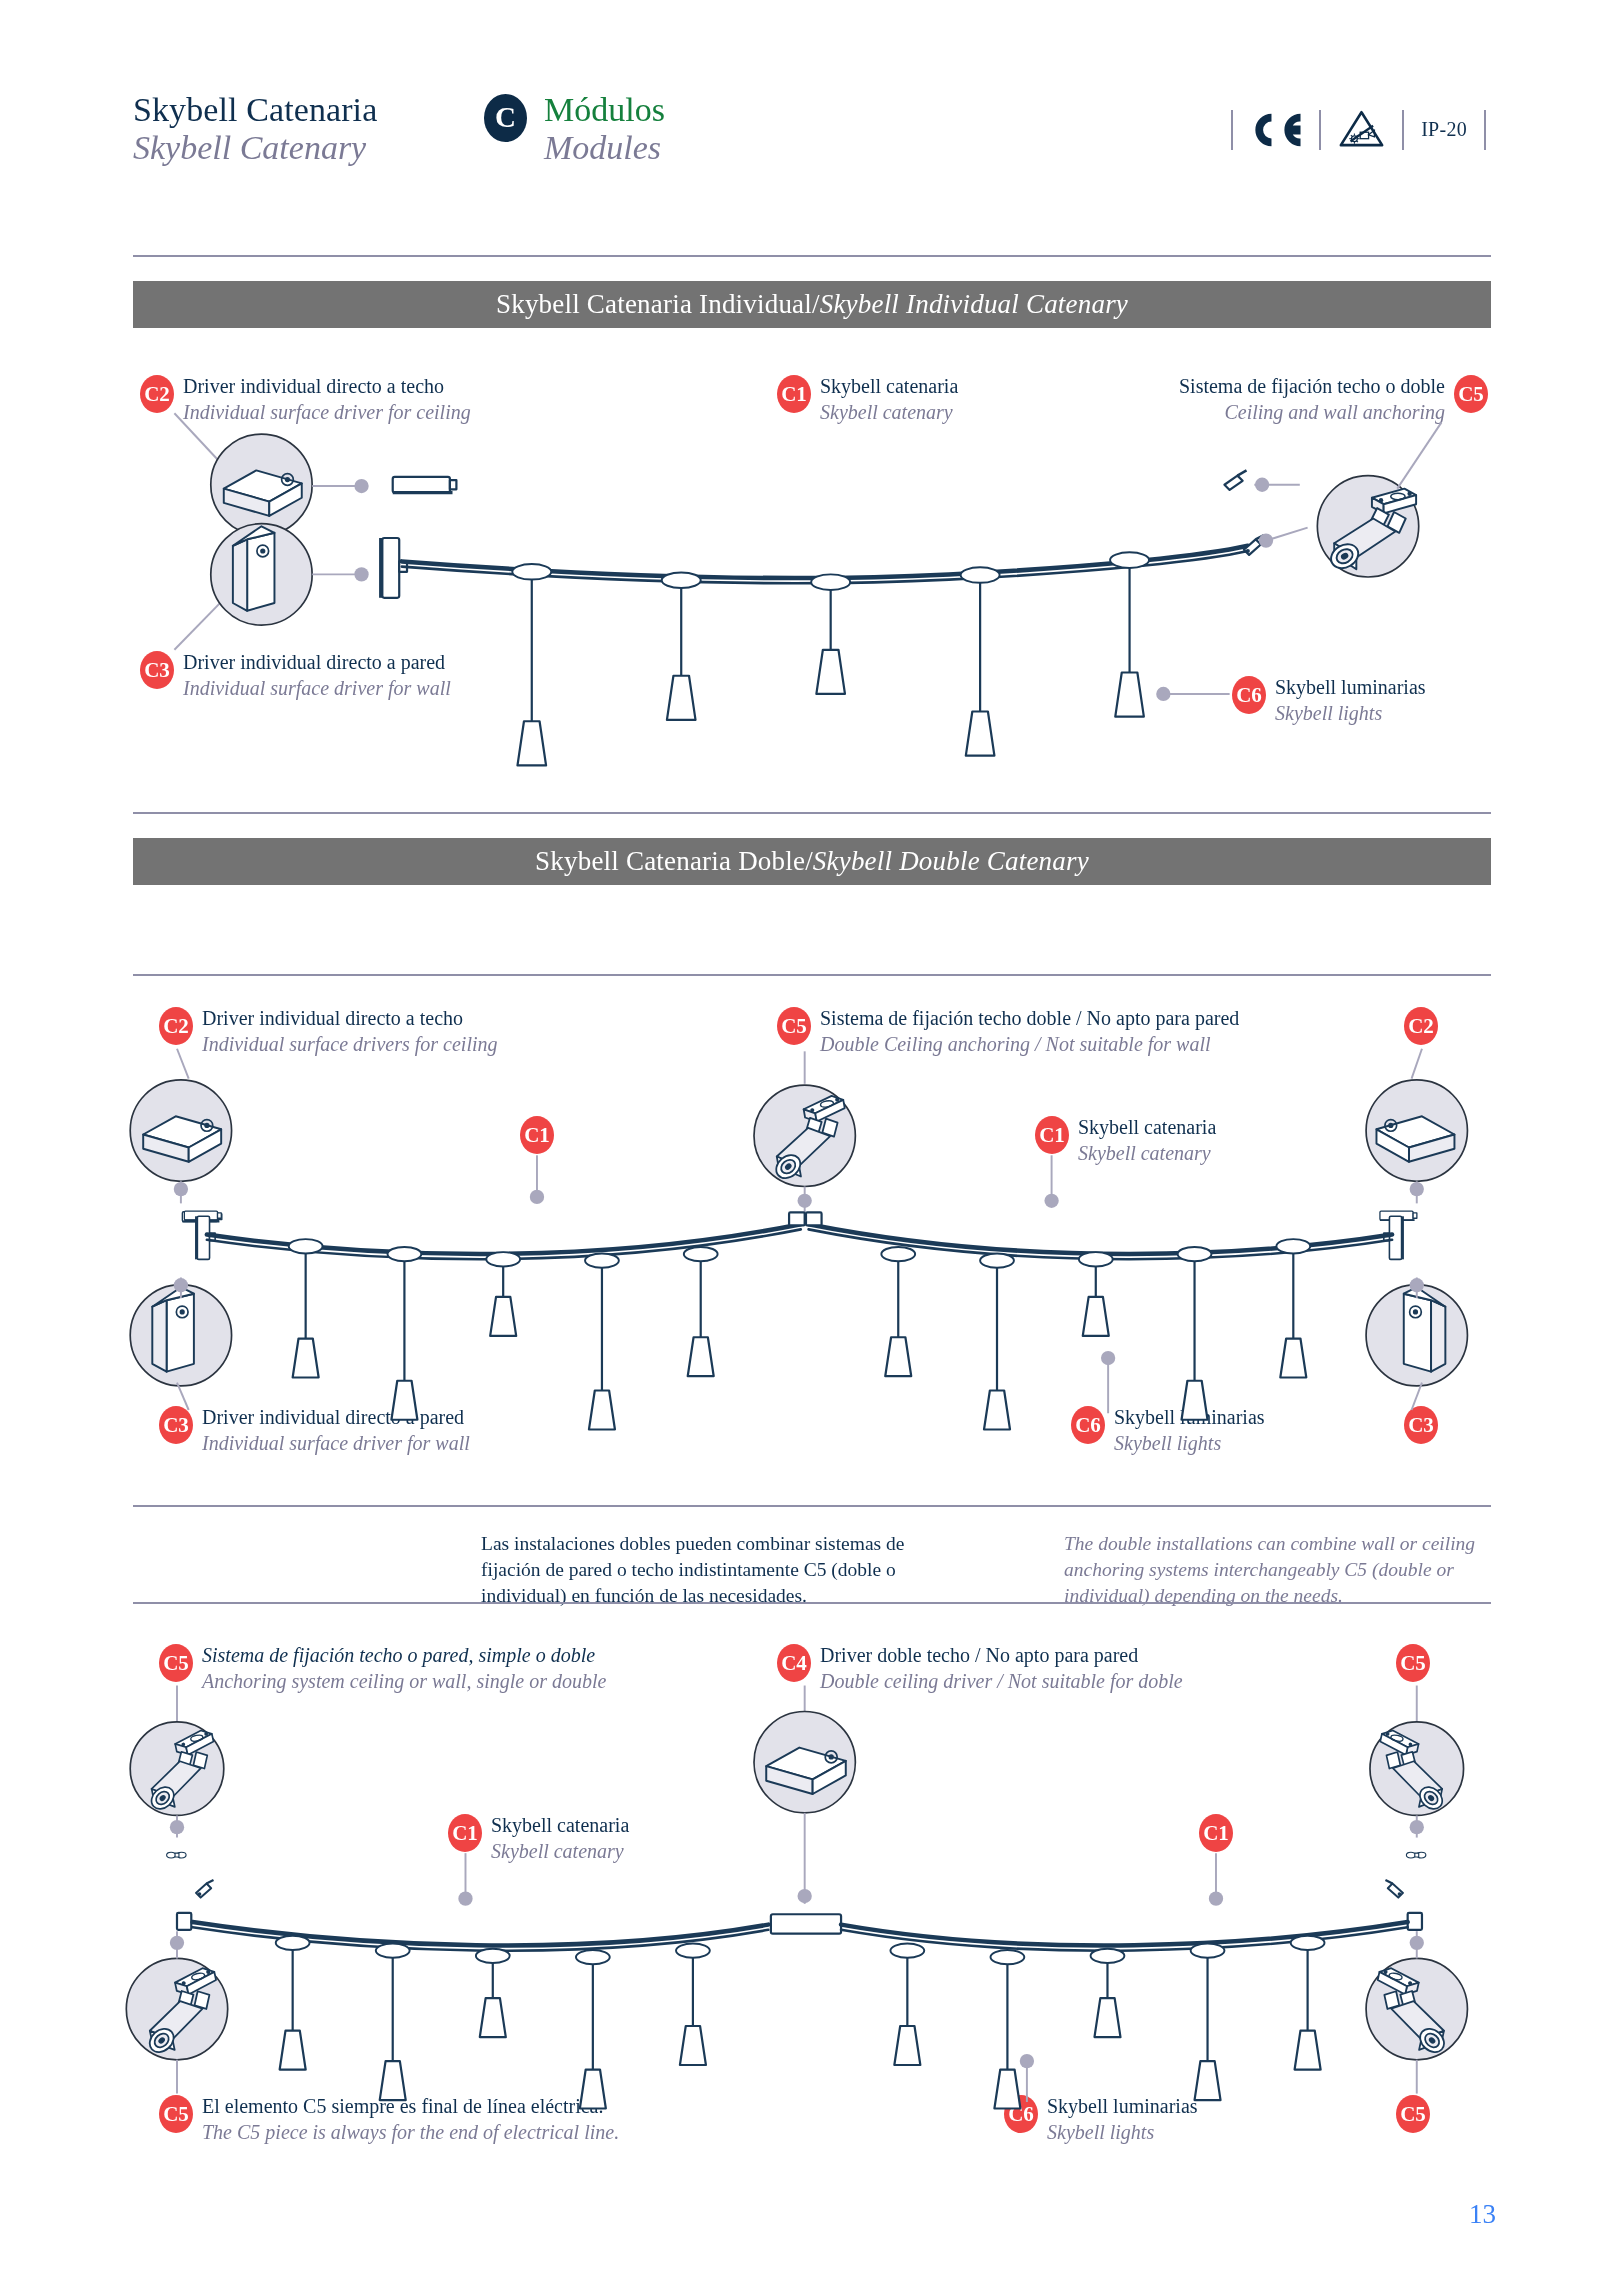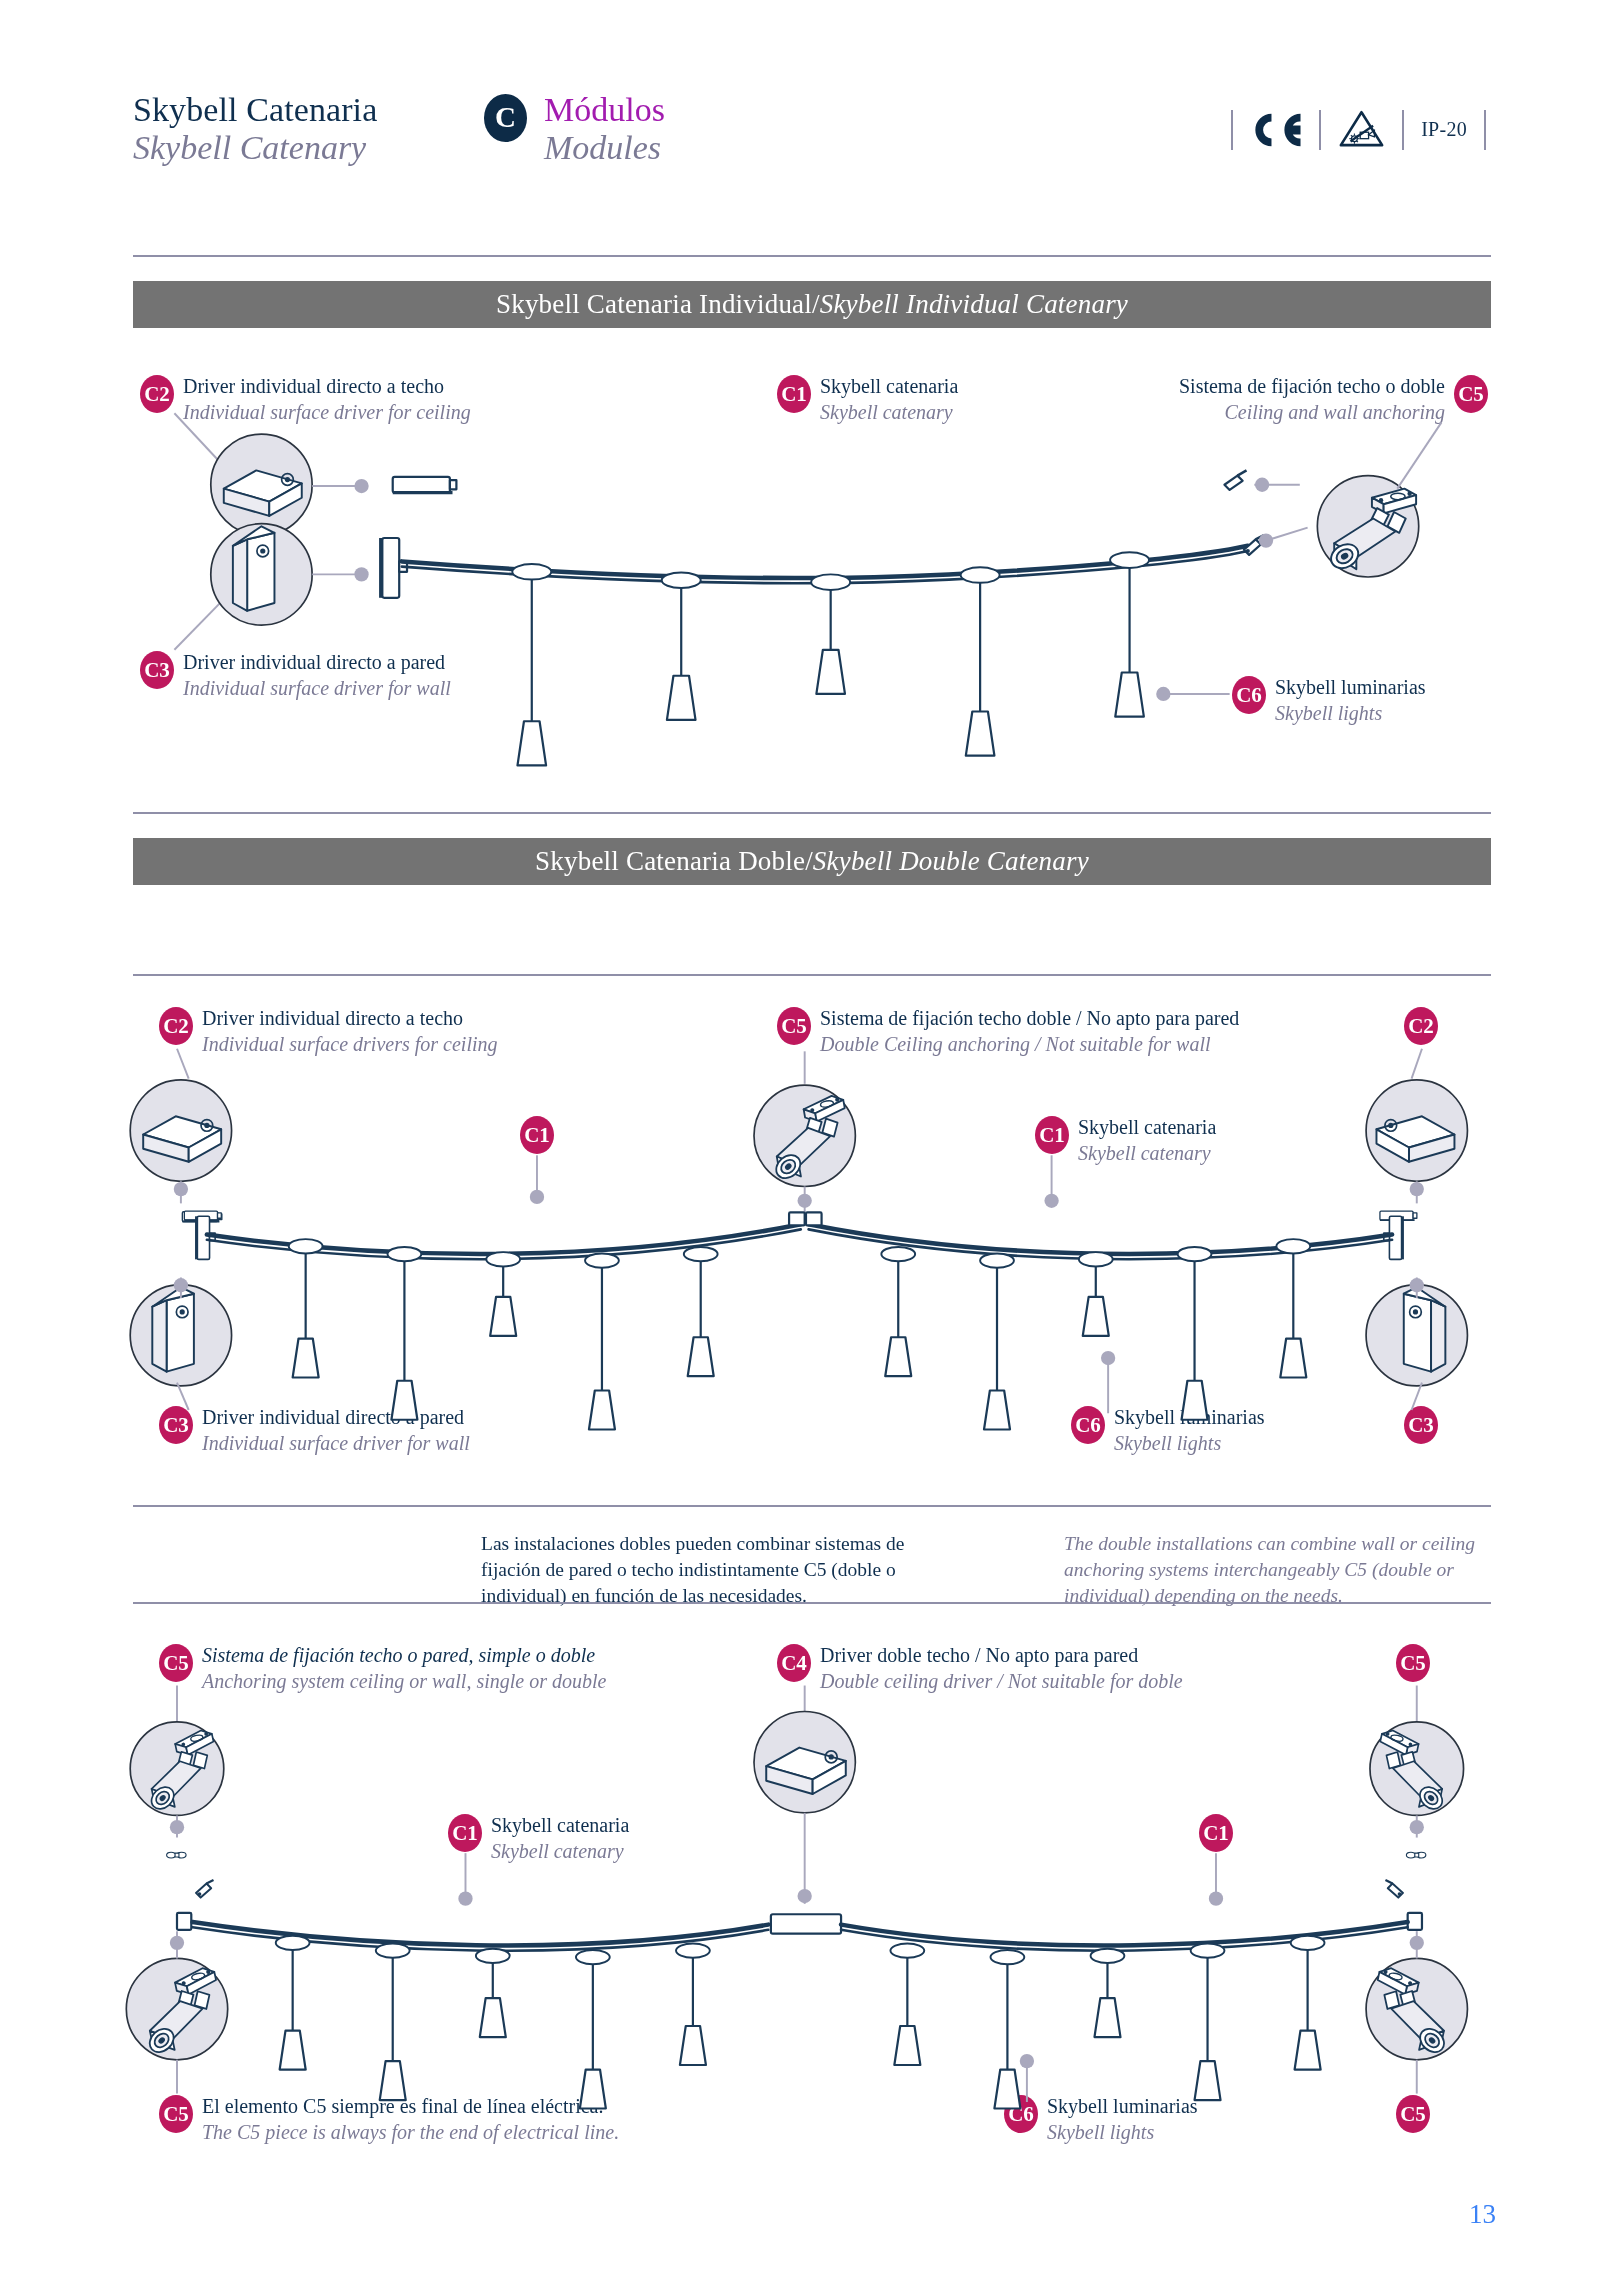--- a/index.html
+++ b/index.html
@@ -18,21 +18,21 @@
   .hdr-l2 { font-size: 34px; color: #7b7a95; font-style: italic; line-height: 1.12; }
 
   .hdr-mod-block { position: absolute; left: 484px; top: 91px; display: flex; align-items: flex-start; gap: 17px; }
   .mod-badge {
     width: 43px; height: 48px; border-radius: 50%;
     background: #0d2b47; color: #fff;
     display: flex; align-items: center; justify-content: center;
     font-size: 29px; font-weight: bold; flex: 0 0 auto;
     margin-top: 2.6px;
   }
-  .mod-text .m1 { font-size: 34px; color: #a21caf; line-height: 1.12; }
+  .mod-text .m1 { font-size: 34px; color: #15803d; line-height: 1.12; }
   .mod-text .m2 { font-size: 34px; color: #7b7a95; font-style: italic; line-height: 1.12; }
 
   .hdr-certs { position: absolute; right: 120px; top: 104px; display: flex; align-items: center; height: 51px; }
   .cert-sep { width: 1.9px; height: 40px; background: #8f8fa8; margin: 0 17px; }
   .cert-ce { display: flex; align-items: center; }
   .cert-ip { font-size: 20px; color: #0f2f4f; letter-spacing: 0.3px; }
 
   
   .sect-rule { position: absolute; left: 133px; width: 1358px; height: 1.9px; background: #8f8fa8; }
   .sect-bar {
@@ -41,21 +41,21 @@
     display: flex; align-items: center; justify-content: center;
     font-size: 27px; letter-spacing: 0.2px;
   }
   .sect-bar .it { font-style: italic; }
 
   
   .callout { position: absolute; display: flex; align-items: flex-start; gap: 9px; }
   .callout.rtl { flex-direction: row-reverse; text-align: right; }
   .cbadge {
     width: 34px; height: 38px; border-radius: 50%;
-    background: #be185d; color: #fff; flex: 0 0 auto;
+    background: #ef4444; color: #fff; flex: 0 0 auto;
     display: flex; align-items: center; justify-content: center;
     font-size: 21px; font-weight: bold; margin-top: 1.3px;
   }
   .ctext .es { font-size: 20px; color: #0f2f4f; line-height: 1.28; white-space: nowrap; }
   .ctext .en { font-size: 20px; color: #7b7a95; font-style: italic; line-height: 1.28; white-space: nowrap; }
   .ctext .es.it { font-style: italic; }
 
   
   .para-pair { position: absolute; display: flex; }
   .para-es { font-size: 19.5px; color: #0f2f4f; line-height: 1.33; }

